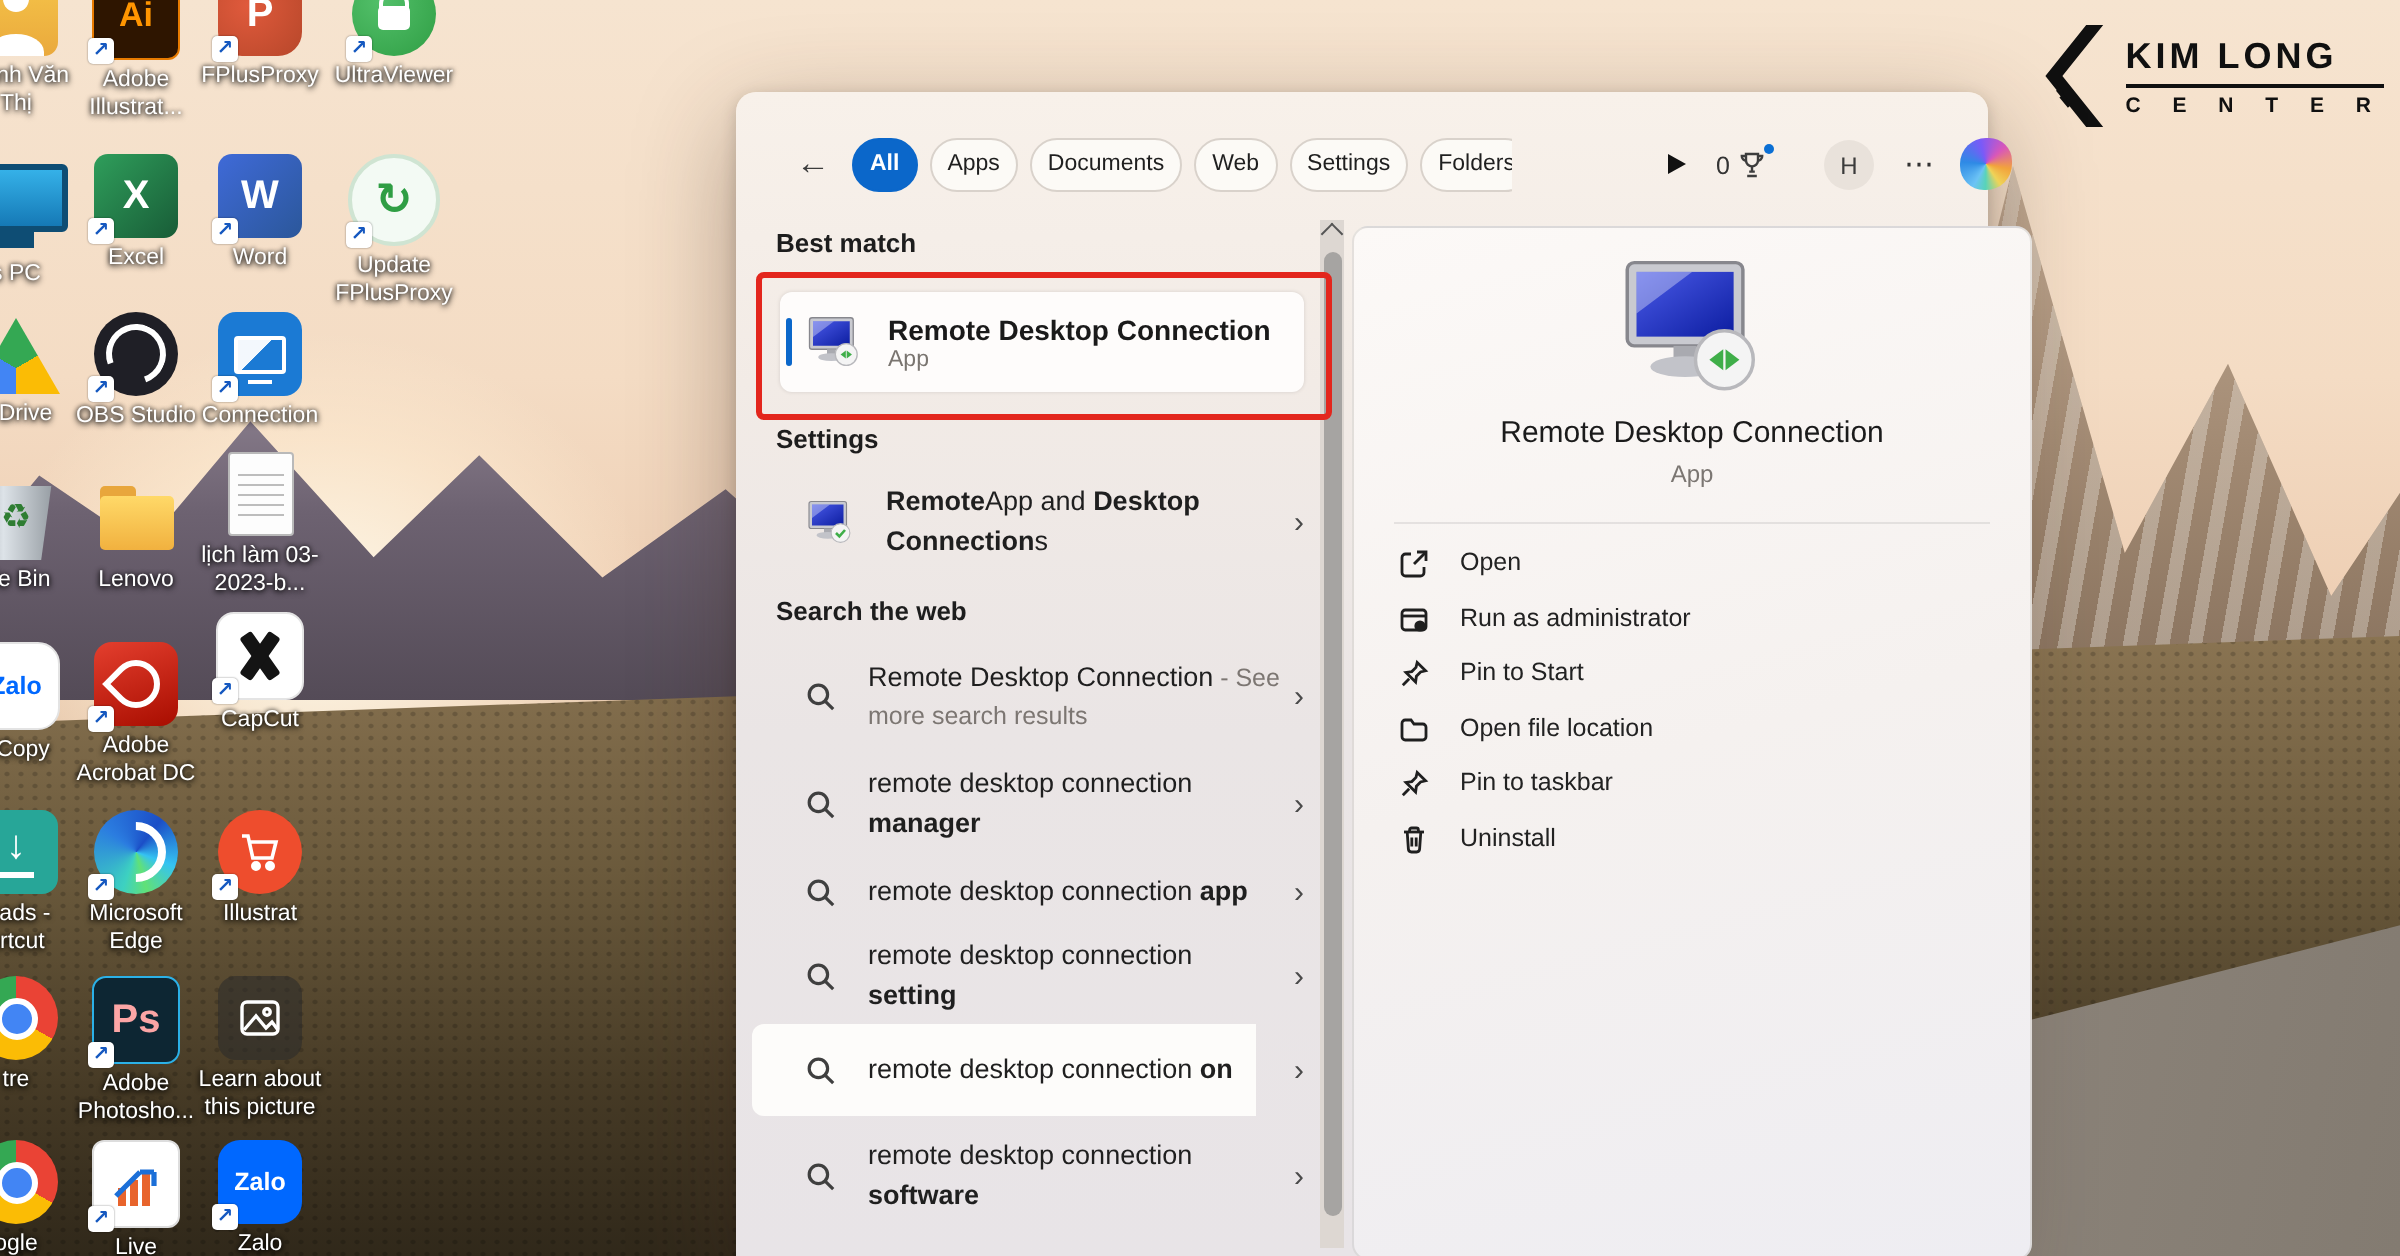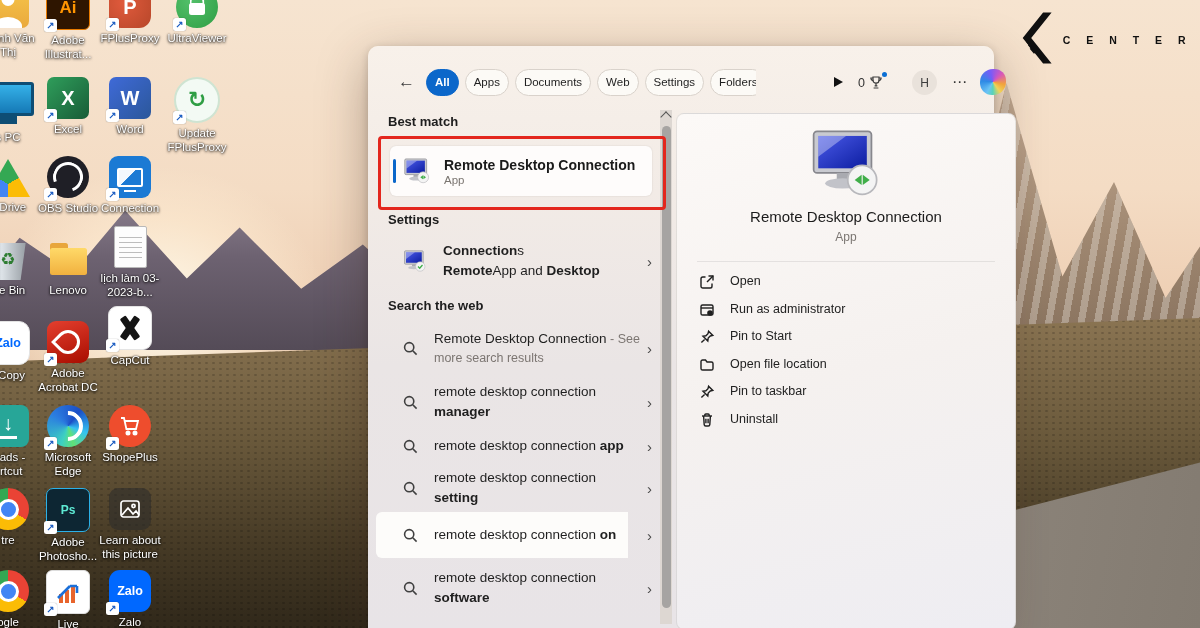--- a/index.html
+++ b/index.html
@@ -82,21 +82,21 @@
   .ig-cc:after{transform:translate(-50%,-50%) rotate(35deg)}
   .ig-dl{background:#27a698;border-radius:8px;color:#fff}
   .ig-dl:before{content:"↓";font-size:20px;font-weight:900;margin-top:-5px}
   .ig-dl:after{content:"";position:absolute;bottom:8px;left:50%;transform:translateX(-50%);width:18px;height:3px;background:#fff}
   .ig-edge{border-radius:50%;background:conic-gradient(from 200deg,#3dd1c1,#2b7de0 30%,#1b4ec7 55%,#35c3f2 75%,#61e177 90%,#3dd1c1)}
   .ig-edge:before{content:"";width:22px;height:22px;border:4px solid #fff;border-radius:50%;
       border-top-color:transparent;border-left-color:transparent;transform:rotate(-45deg)}
   .ig-sp{background:#ee4d2d;border-radius:50%}
   .ig-chrome{border-radius:50%;background:conic-gradient(#ea4335 0 120deg,#fbbc05 0 240deg,#34a853 0 360deg)}
   .ig-chrome:before{content:"";width:15px;height:15px;background:#4285f4;border:3.5px solid #fff;border-radius:50%}
-  .ig-ps{background:#0d2633;border:1.5px solid #2bb1e8;border-radius:7px}.ig-ps .g{color:#5eead4;font-size:12px}
+  .ig-ps{background:#0d2633;border:1.5px solid #2bb1e8;border-radius:7px}.ig-ps .g{color:#fca5a5;font-size:20px}
   .ig-learn{background:rgba(42,42,42,.55);border-radius:9px}
   .ig-lt{background:#fff;border:1px solid #ddd;border-radius:6px}
   
   #panel{position:absolute;left:368px;top:46px;width:626px;height:582px;border-radius:10px 10px 0 0;
       background:linear-gradient(180deg,#f8f1ea 0%,#f2ebe6 25%,#eae5e5 55%,#e8e4e7 100%);
       box-shadow:0 16px 50px rgba(60,40,30,.38),0 2px 8px rgba(0,0,0,.18);z-index:5}
   .back{position:absolute;left:30px;top:26px;font-size:17px;color:#3c3c3c;cursor:pointer}
   .back:after{content:"←"}
   .pills{position:absolute;left:58px;top:23px;height:27px;width:330px;display:flex;gap:6px;overflow:hidden}
   .pill{flex:0 0 auto;padding:0 8px;line-height:24px;font-size:11.5px;color:#1f1f1f;
@@ -166,20 +166,21 @@
   <div class="field"></div>
   <div class="road"></div>
 </div>
 
 <div id="brand">
   <svg class="kmark" viewBox="0 0 40 60">
     <path d="M36 0 L12 30 L36 60 L26 60 L2 30 L26 0 Z" fill="#101010"></path>
     <path d="M9 38 l5 6 M7 34 l5 6 M11 42 l5 6" stroke="#101010" stroke-width="2"></path>
   </svg>
   <div class="ktxt">
+    <div class="k1">KIM LONG</div>
     <div class="k2">C E N T E R</div>
   </div>
 </div>
 
 <div class="dico" style="left:-24px;top:-14px">
   <div class="ig ig-person"></div>
   <div class="lbl">g Anh Văn Thị</div>
   </div>
 <div class="dico" style="left:36px;top:-14px">
   <div class="ig ig-ai">
@@ -284,21 +285,21 @@
   </div>
 <div class="dico" style="left:98px;top:405px">
   <div class="ig ig-sp">
     <svg width="22" height="22" viewBox="0 0 22 22" fill="none" stroke="#fff" stroke-width="1.8">
       <path d="M2 3h3l2.4 11h9.6l2-8H6"></path>
         <circle cx="9" cy="18" r="1.6" fill="#fff"></circle>
         <circle cx="16" cy="18" r="1.6" fill="#fff"></circle>
     </svg>
       <i class="sc"></i>
     </div>
-  <div class="lbl">ShopePlus</div>
+  <div class="lbl">Illustrat</div>
   </div>
 <div class="dico" style="left:-24px;top:488px">
   <div class="ig ig-chrome"></div>
   <div class="lbl">tre</div>
   </div>
 <div class="dico" style="left:36px;top:488px">
   <div class="ig ig-ps">
       <span class="g">Ps</span>
       <i class="sc"></i>
     </div>
@@ -390,22 +391,22 @@
     <svg class="rdp" viewBox="0 0 64 58">
       <rect x="4" y="2" width="50" height="36" rx="3" fill="#c9cad0" stroke="#87878d" stroke-width="1.5"></rect>
       <rect x="8" y="6" width="42" height="28" fill="url(#scr)"></rect>
       <polygon points="8,6 32,6 8,24" fill="rgba(255,255,255,.35)"></polygon>
       <rect x="24" y="38" width="10" height="6" fill="#a9aab0"></rect>
       <ellipse cx="29" cy="47" rx="15" ry="4.5" fill="#c2c3c9"></ellipse>
       <circle cx="46" cy="44" r="12.5" fill="#f4f4f4" stroke="#b8b8bc" stroke-width="1.5"></circle>
       <path d="M40 44 l4.5 4.5 L52 40" stroke="#3fae49" stroke-width="3.5" fill="none"></path>
     </svg>
     <div class="stxt">
+      <div><b>Remote</b><span>App and </span><b>Desktop</b></div>
       <div><b>Connection</b><span>s</span></div>
-      <div><b>Remote</b><span>App and </span><b>Desktop</b></div>
     </div>
     <i class="chev"></i>
   </div>
 
   <div class="sechdr" style="top:252px">Search the web</div>
 
   <div class="witem" style="top:280px;height:44px">
     <svg class="mag" width="15" height="15" viewBox="0 0 15 15" fill="none" stroke="#3f3f3f" stroke-width="1.6">
         <circle cx="6.2" cy="6.2" r="4.6"></circle>
         <path d="M9.8 9.8 L13.6 13.6"></path>

